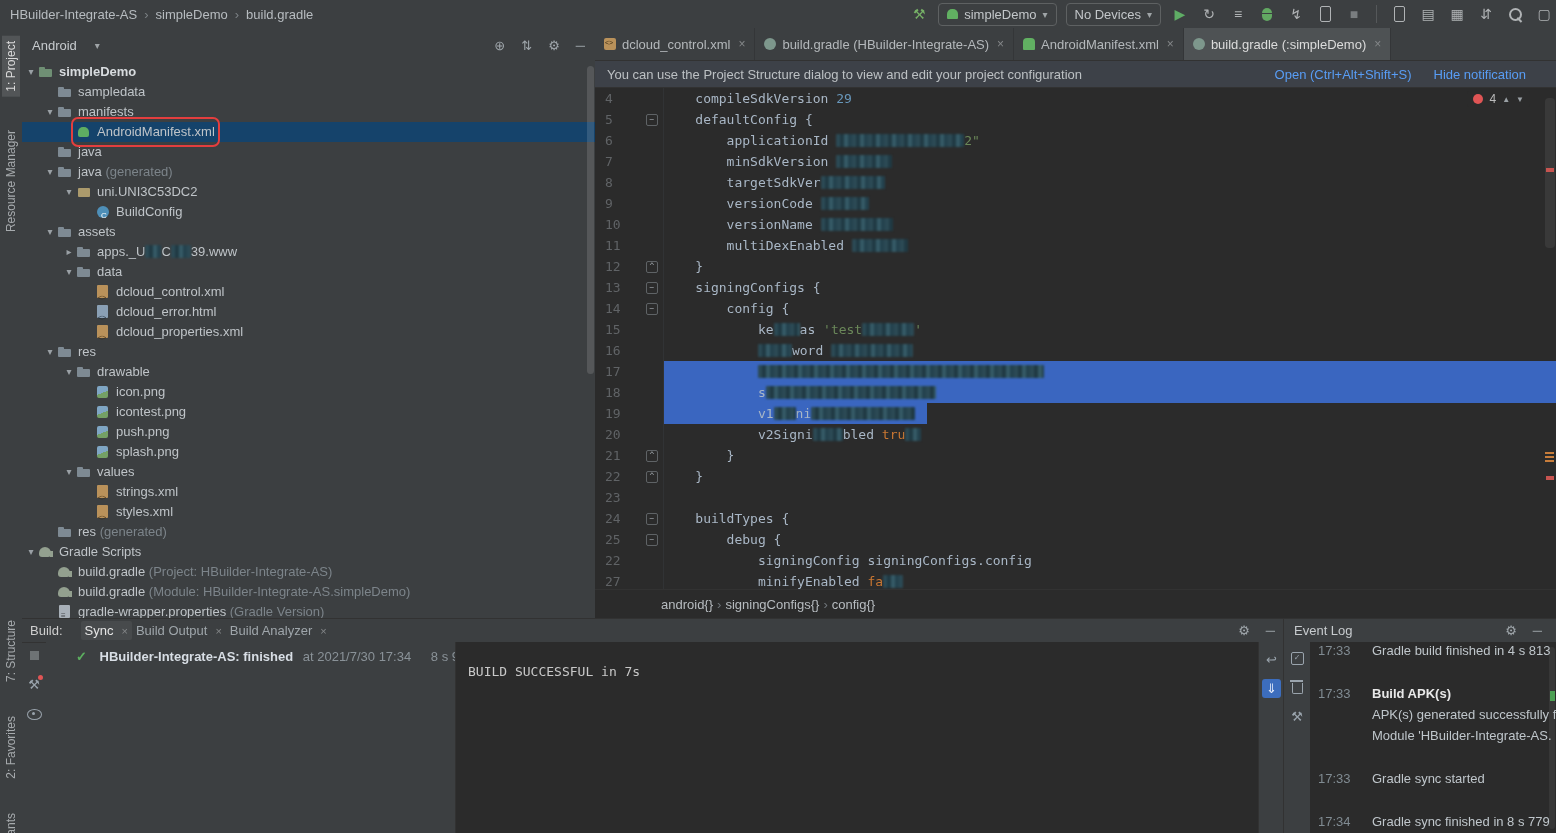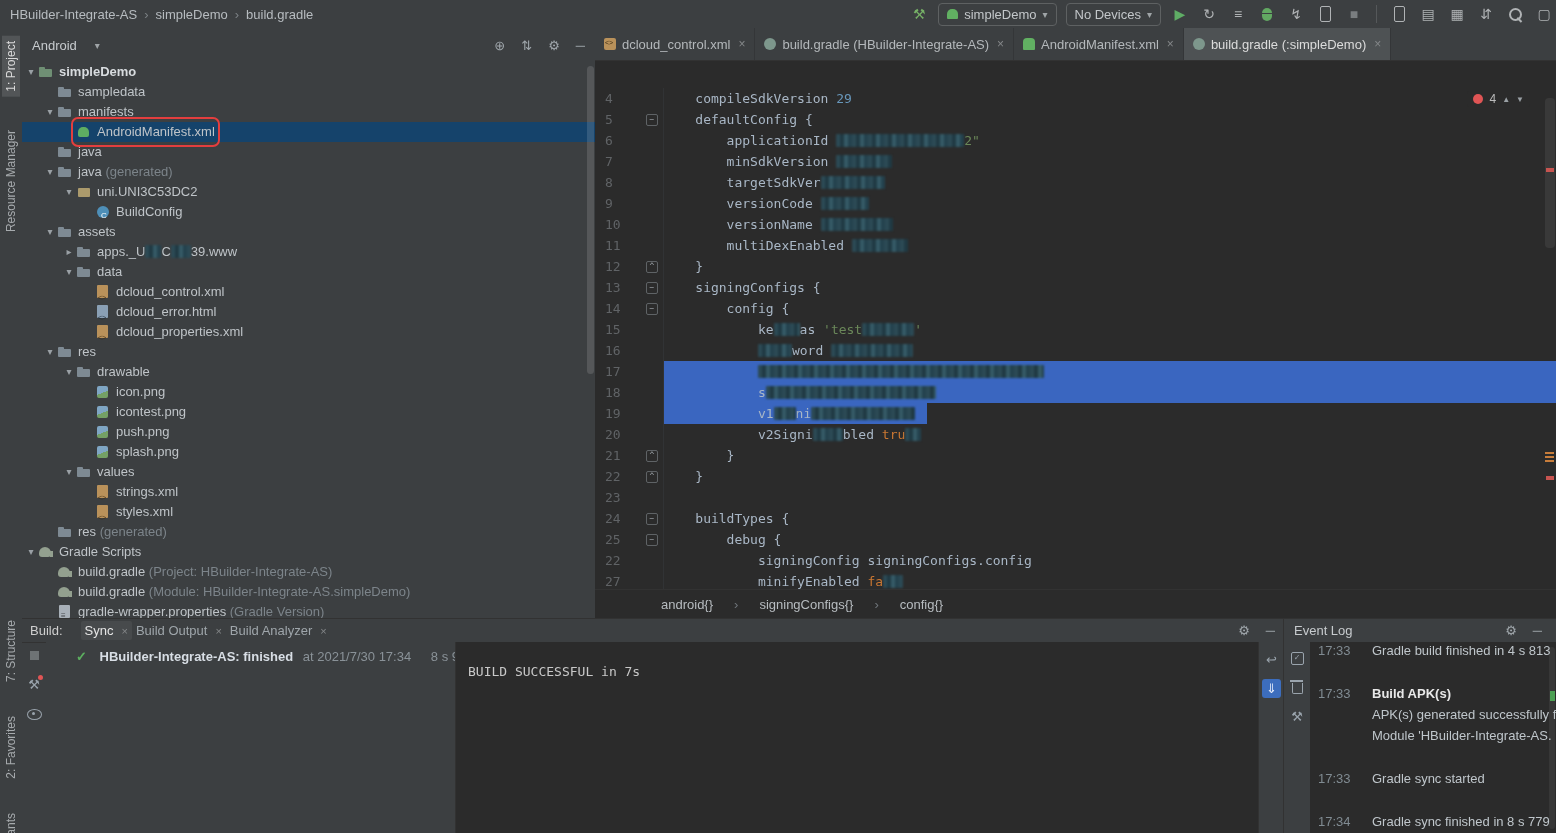--- a/index.html
+++ b/index.html
@@ -105,21 +105,21 @@
         background:#2b2b2b;padding:1px 6px;border-radius:3px;color:#bbb;font-size:12px;}
   .err-dot{width:10px;height:10px;border-radius:50%;background:#e05555;display:inline-block;}
   .err-arrow{font-size:8px;color:#9aa0a5;cursor:pointer;}
   #stripe{position:absolute;right:0;top:0;width:13px;bottom:0;}
   .sthumb{position:absolute;right:1px;top:12px;width:10px;height:150px;background:rgba(255,255,255,.07);border-radius:4px;}
   .sm{position:absolute;right:2px;width:8px;height:4px;background:#c75450;}
   .sm.r1{top:82px;} .sm.r2{top:390px;}
   .sm-ham{position:absolute;right:2px;top:366px;width:9px;}
   .sm-ham i{display:block;height:2px;margin-bottom:2px;background:#c77d3b;}
   #ebc{position:absolute;left:0;right:0;bottom:0;height:28px;background:#2b2b2b;border-top:1px solid #323232;
-       display:flex;align-items:center;gap:21px;padding-left:66px;color:#9aa5ad;}
+       display:flex;align-items:center;gap:4px;padding-left:66px;color:#9aa5ad;}
   #ebc .crumb-sep{color:#6f757a;}
   
   #bottom{position:absolute;left:22px;right:0;top:618px;bottom:0;background:#3c3f41;border-top:1px solid #323232;}
   #bheader{position:absolute;left:0;top:0;width:1261px;height:23px;border-bottom:1px solid #323232;
            display:flex;align-items:center;padding-left:8px;}
   #blabel{color:#cfcfcf;margin-right:18px;}
   #btabs{display:flex;}
   .btab{display:flex;align-items:center;gap:6px;color:#9fa6ab;cursor:pointer;padding:2px 4px;}
   .btab.active{color:#e6e6e6;background:rgba(255,255,255,.06);border-radius:2px;}
   .btab .tab-x{font-size:11px;}
@@ -459,20 +459,27 @@
           <span class="tic tic-android"></span>
           <span class="tab-lbl">AndroidManifest.xml</span>
           <span class="tab-x">×</span>
         </div>
         <div class="tab active">
           <span class="tic tic-gradle"></span>
           <span class="tab-lbl">build.gradle (:simpleDemo)</span>
           <span class="tab-x">×</span>
         </div>
       </div>
+    <div id="notif">
+      <span>You can use the Project Structure dialog to view and edit your project configuration</span>
+      <span class="links">
+        <a>Open (Ctrl+Alt+Shift+S)</a>
+        <a>Hide notification</a>
+      </span>
+    </div>
     <div id="codearea">
       <div id="lines">
           <div class="cl">
             <span class="ln">4</span>
             <span class="fold"></span>
             <span class="ctext"><span class="tk-p">    compileSdkVersion </span><span class="tk-n">29</span></span>
           </div>
           <div class="cl">
             <span class="ln">5</span>
             <span class="fold">

